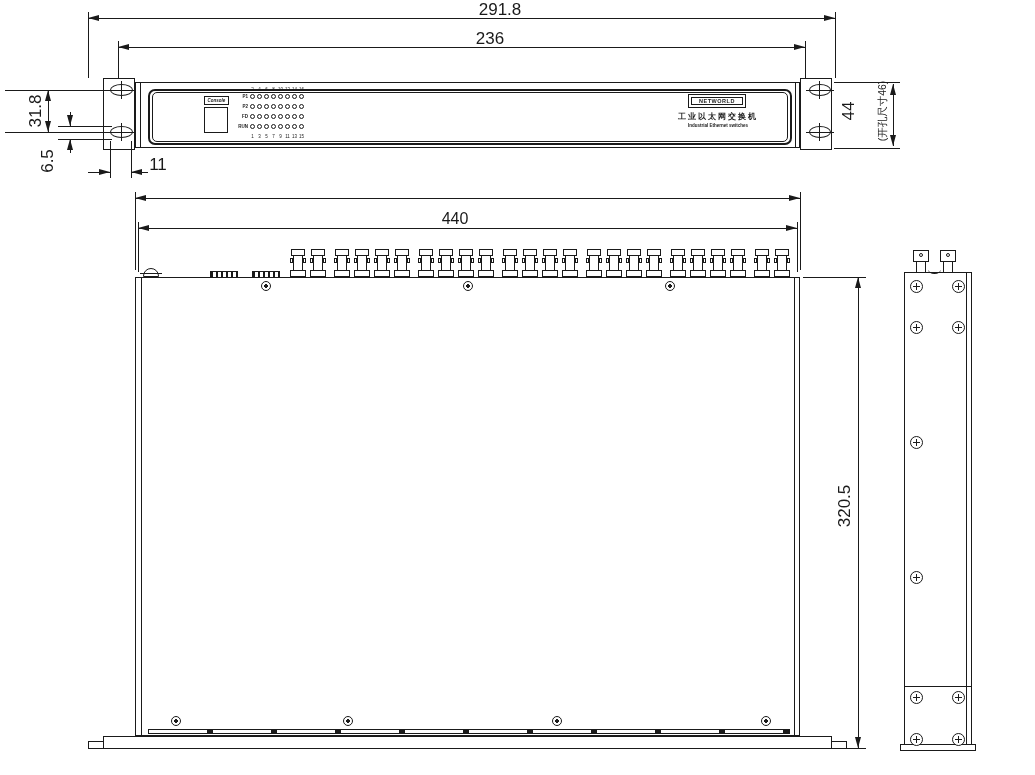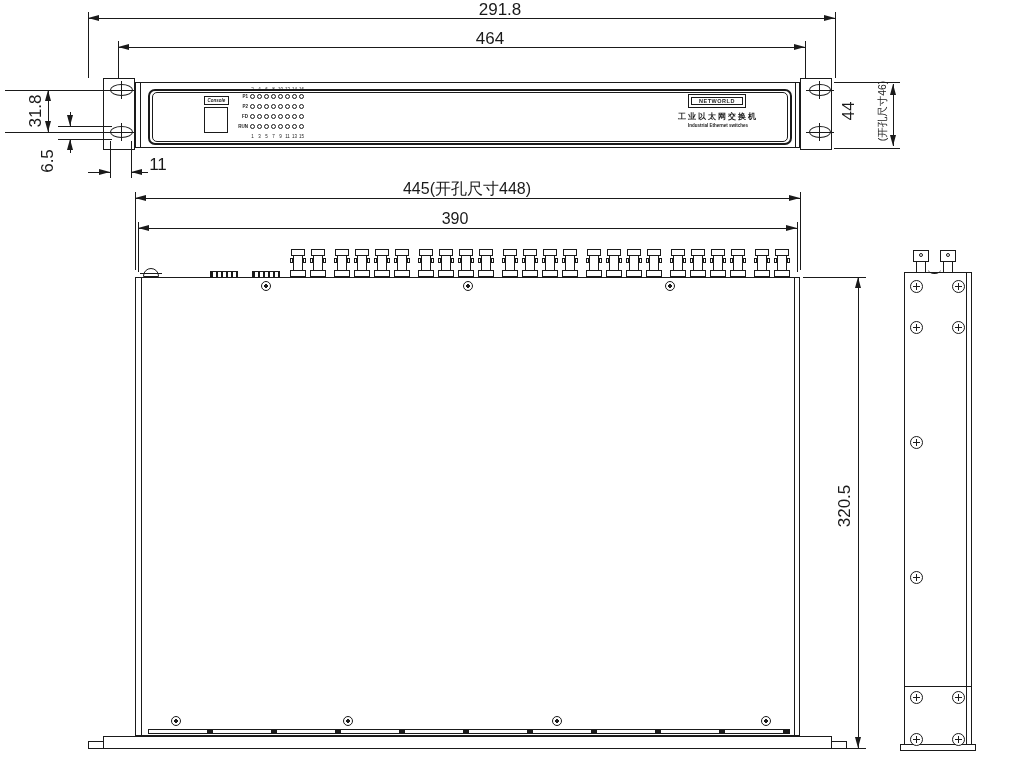--- a/index.html
+++ b/index.html
@@ -35,21 +35,21 @@
 
 <div id="stage">
 
   <div class="dim" style="left:420px;top:1px;width:160px;">291.8</div>
   <div class="hl" style="left:88px;top:18px;width:747px;"></div>
   <div class="al" style="left:88px;top:15px;"></div>
   <div class="ar" style="left:824px;top:15px;"></div>
   <div class="vl" style="left:88px;top:12px;height:66px;"></div>
   <div class="vl" style="left:835px;top:12px;height:66px;"></div>
 
-  <div class="dim" style="left:430px;top:30px;width:120px;">464</div>
+  <div class="dim" style="left:430px;top:30px;width:120px;">236</div>
   <div class="hl" style="left:118px;top:47px;width:687px;"></div>
   <div class="al" style="left:118px;top:44px;"></div>
   <div class="ar" style="left:794px;top:44px;"></div>
   <div class="vl" style="left:118px;top:41px;height:37px;"></div>
   <div class="vl" style="left:805px;top:41px;height:39px;"></div>
 
   <div class="box" style="left:103px;top:78px;width:32px;height:72px;"></div>
   <div class="oval" style="left:110px;top:84px;width:23px;height:12px;"></div>
   <div class="hl" style="left:106px;top:90px;width:31px;"></div>
   <div class="vl" style="left:121px;top:81px;height:18px;"></div>
@@ -162,28 +162,27 @@
   <div class="dim rot" style="left:20px;top:151px;width:56px;height:20px;line-height:20px;">6.5</div>
 
   <div class="vl" style="left:110px;top:141px;height:37px;"></div>
   <div class="vl" style="left:131px;top:141px;height:37px;"></div>
   <div class="hl" style="left:88px;top:172px;width:22px;"></div>
   <div class="ar" style="left:99px;top:169px;"></div>
   <div class="hl" style="left:131px;top:172px;width:17px;"></div>
   <div class="al" style="left:131px;top:169px;"></div>
   <div class="dim" style="left:138px;top:156px;width:40px;">11</div>
 
-  <div class="dim" style="left:327px;top:181px;width:280px;font-size:16px;">445(开孔尺寸448)</div>
   <div class="hl" style="left:135px;top:198px;width:665px;"></div>
   <div class="al" style="left:135px;top:195px;"></div>
   <div class="ar" style="left:789px;top:195px;"></div>
   <div class="vl" style="left:135px;top:192px;height:78px;"></div>
   <div class="vl" style="left:800px;top:192px;height:78px;"></div>
 
-  <div class="dim" style="left:415px;top:211px;width:80px;font-size:16px;">390</div>
+  <div class="dim" style="left:415px;top:211px;width:80px;font-size:16px;">440</div>
   <div class="hl" style="left:138px;top:228px;width:659px;"></div>
   <div class="al" style="left:138px;top:225px;"></div>
   <div class="ar" style="left:786px;top:225px;"></div>
   <div class="vl" style="left:138px;top:222px;height:50px;"></div>
   <div class="vl" style="left:797px;top:222px;height:50px;"></div>
 
   <div class="box" style="left:135px;top:277px;width:665px;height:459px;border-width:1.5px;"></div>
   <div class="vl" style="left:141px;top:278px;height:457px;"></div>
   <div class="vl" style="left:794px;top:278px;height:457px;"></div>
 

